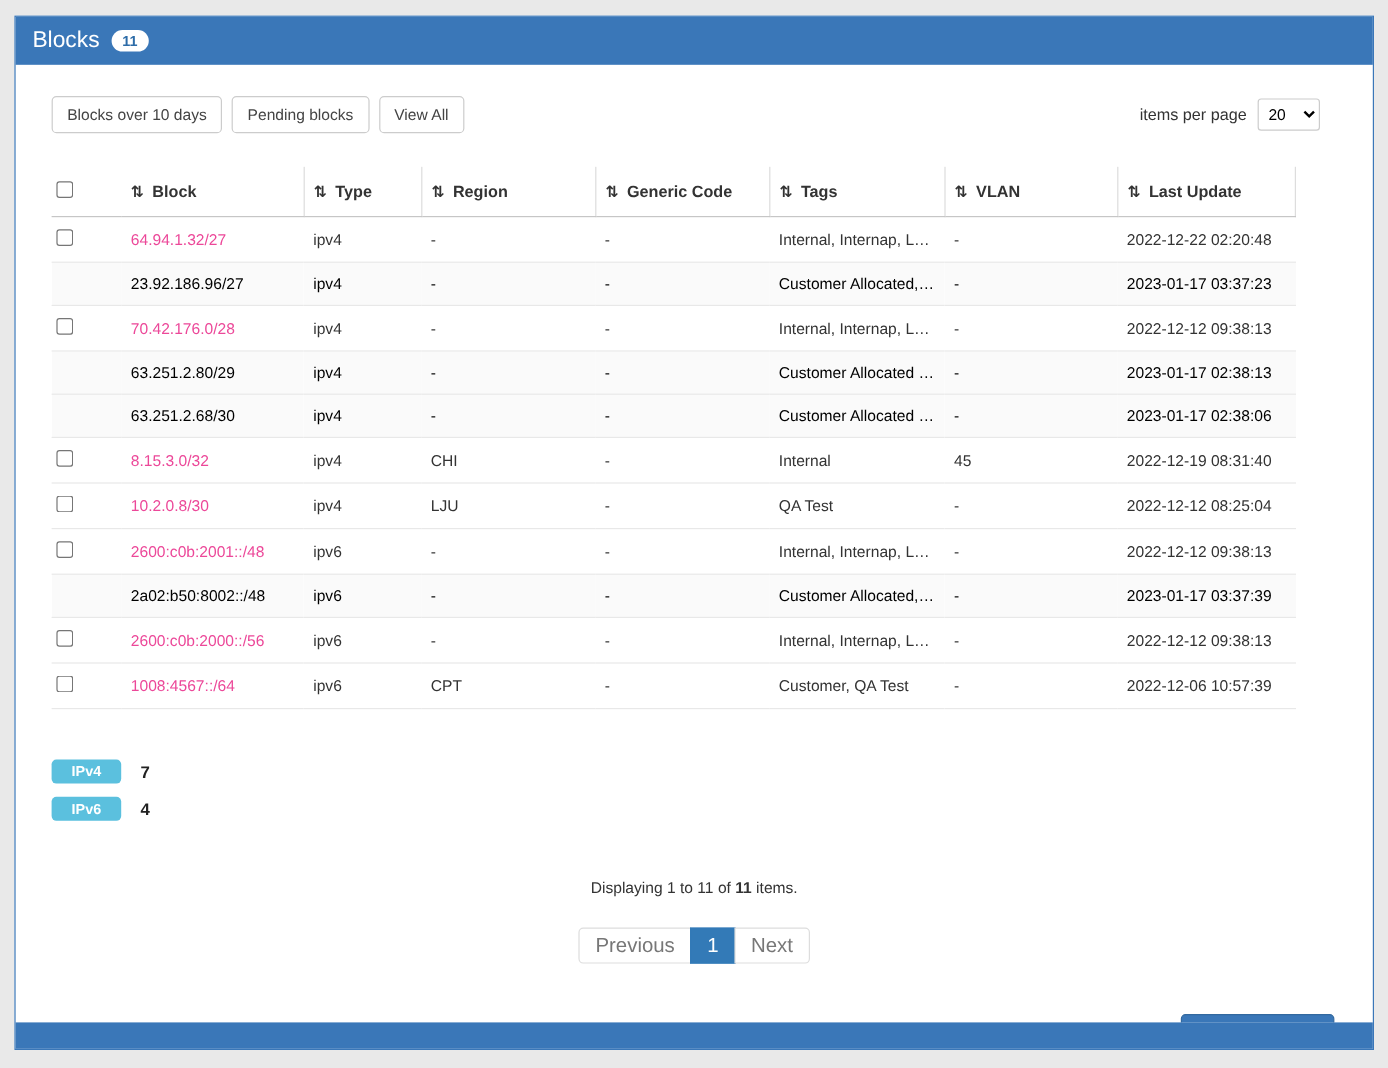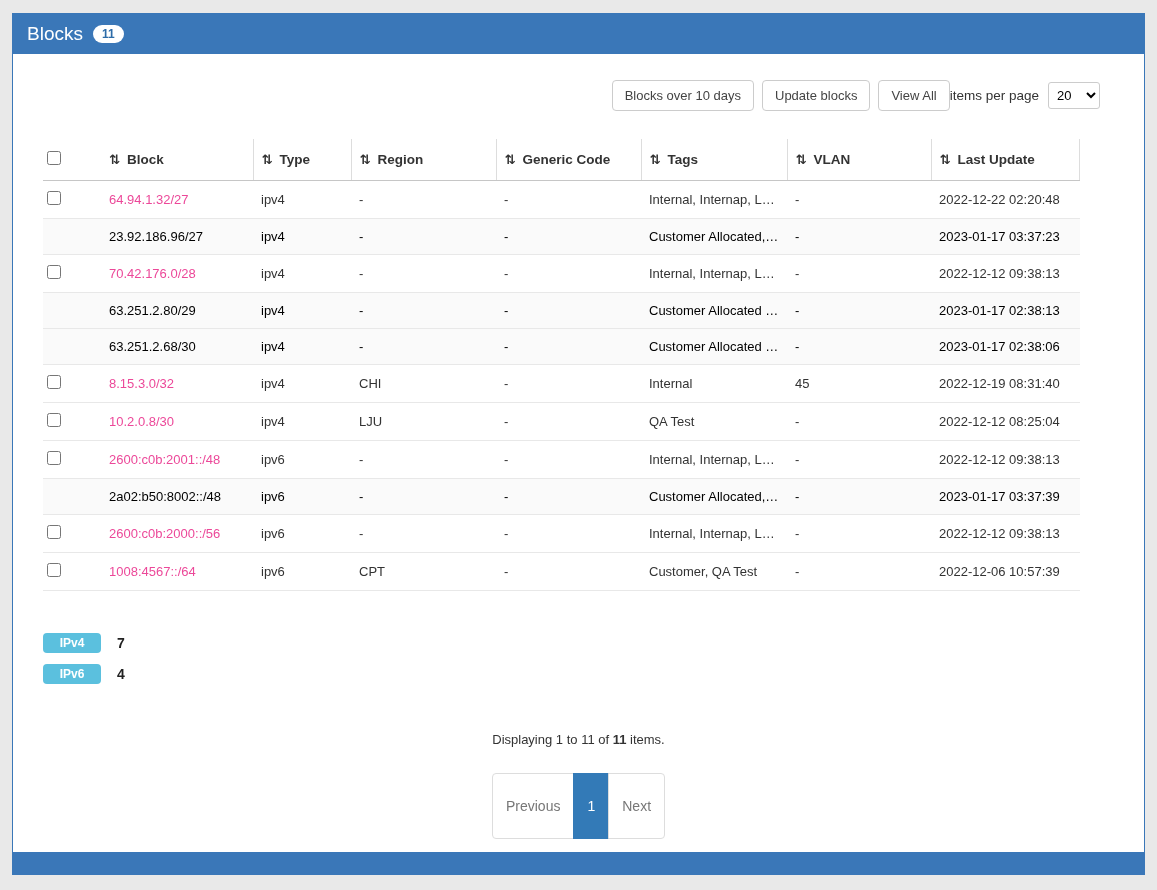--- a/index.html
+++ b/index.html
@@ -29,21 +29,21 @@
     color: #2d6ca8;
     border-radius: 12px;
     padding: 3px 9px;
     font-size: 12px;
     font-weight: bold;
     line-height: 1;
   }
   .panel-body { flex: 1; padding: 26px 30px 0 30px; overflow: hidden; }
   .toolbar {
     display: flex;
-    justify-content: flex-end;
+    justify-content: space-between;
     align-items: center;
     margin-bottom: 28px;
     padding-right: 14px;
   }
   .filter-buttons { display: inline-flex; gap: 8px; }
   .filter-btn {
     background: #fff;
     border: 1px solid #ccc;
     border-radius: 4px;
     padding: 7px 12px;
@@ -104,24 +104,24 @@
     font-size: 12px;
     padding: 3px 0;
     width: 58px;
     text-align: center;
     border-radius: 4px;
   }
   .badge-count { font-weight: bold; font-size: 14px; color: #222; }
   .displaying { text-align: center; margin-top: 48px; font-size: 13px; color: #333; }
   .pagination { display: flex; justify-content: center; margin-top: 26px; }
   .page-item {
-    padding: 24px 13px;
+    padding: 4px 13px;
     border: 1px solid #ddd;
     background: #fff;
-    font-size: 14px;
+    font-size: 17px;
     color: #777;
     text-decoration: none;
     cursor: pointer;
     margin-left: -1px;
   }
   .page-item:first-child { border-radius: 4px 0 0 4px; margin-left: 0; }
   .page-item:last-child { border-radius: 0 4px 4px 0; }
   .page-item.active { background: #337ab7; border-color: #337ab7; color: #fff; }
   .footer-actions {
     display: flex;
@@ -149,21 +149,21 @@
 <div class="panel">
   <div class="panel-header">
     <span>Blocks</span>
     <span class="count-badge">11</span>
   </div>
 
   <div class="panel-body">
     <div class="toolbar">
       <div class="filter-buttons" id="filter-buttons">
           <button class="filter-btn">Blocks over 10 days</button>
-          <button class="filter-btn">Update blocks</button>
+          <button class="filter-btn">Pending blocks</button>
           <button class="filter-btn">View All</button>
         </div>
       <div class="per-page">
         <span>items per page</span>
         <select>
           <option>20</option>
         </select>
       </div>
     </div>
 

